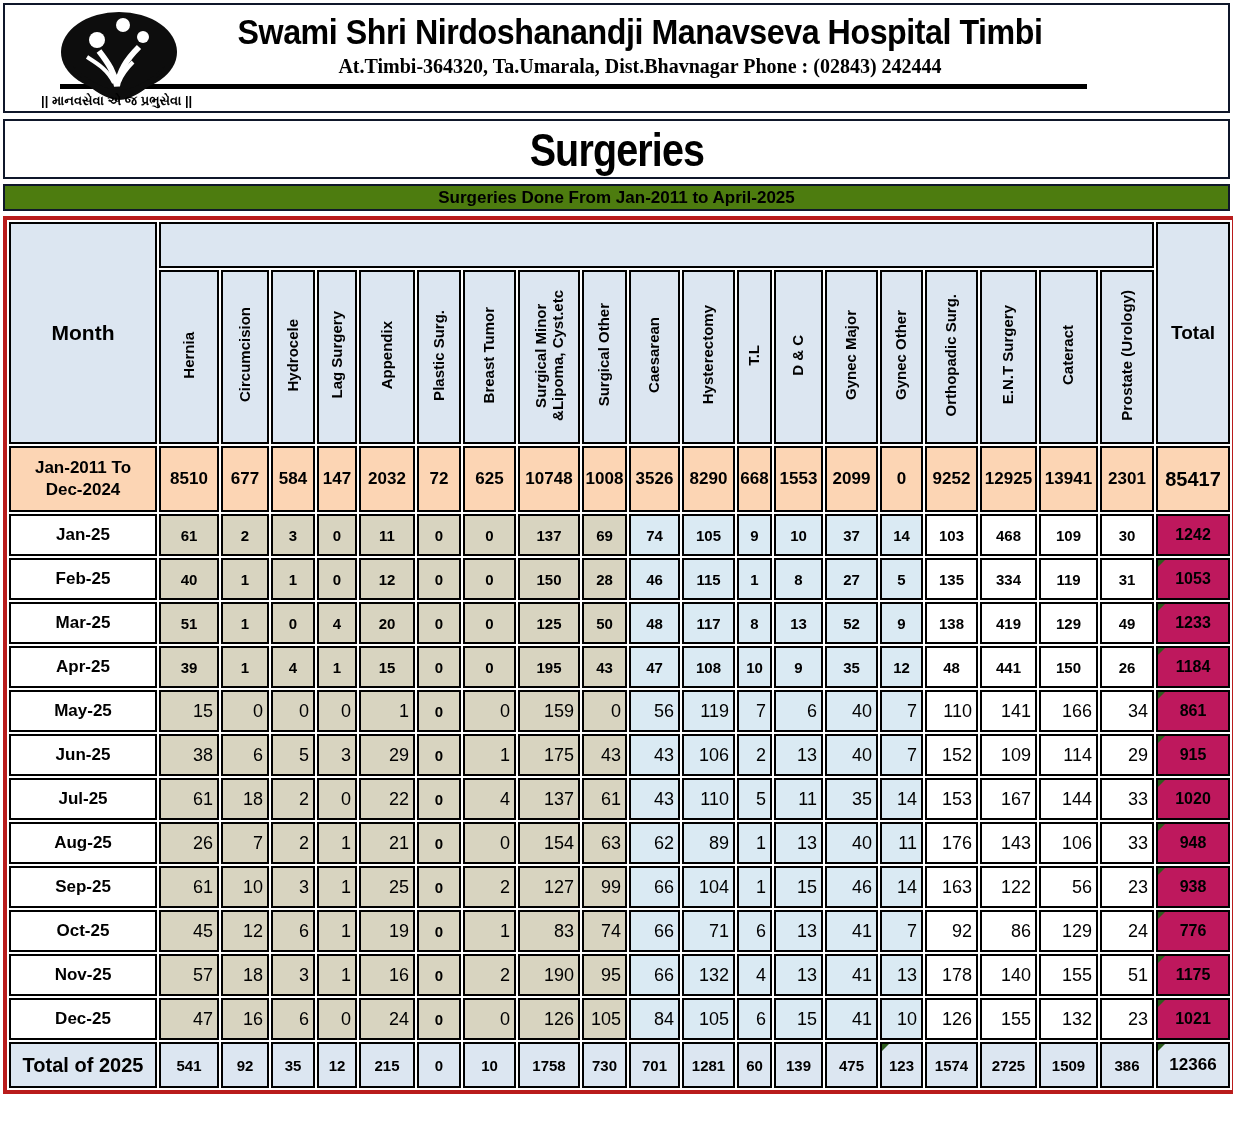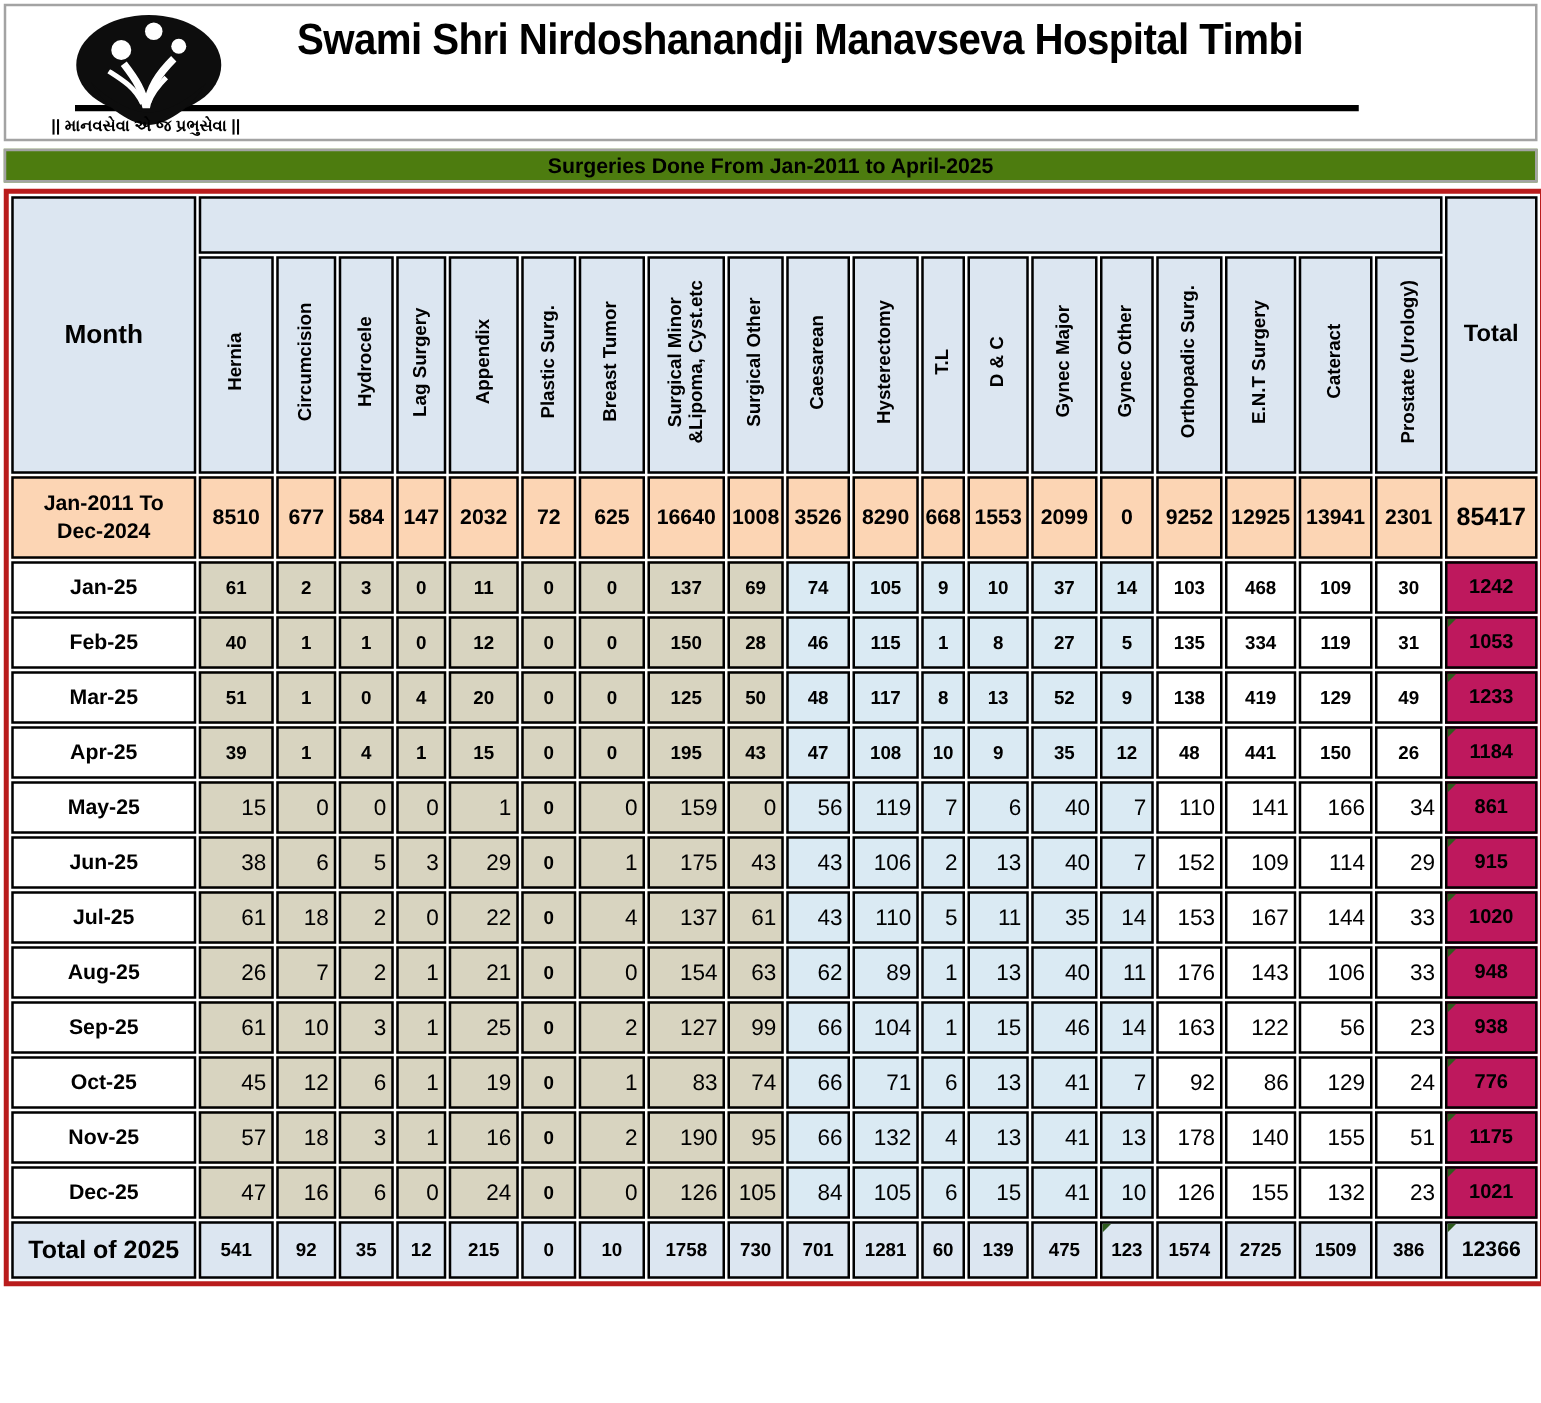--- a/index.html
+++ b/index.html
@@ -1,19 +1,19 @@
 <!DOCTYPE html>
 <html><head>
 <meta charset="utf-8">
 <style>
   html,body { margin:0; padding:0; background:#fff; }
   body { width:1233px; font-family:"Liberation Sans", sans-serif; color:#000; }
   .page { width:1227px; padding:3px; }
 
-  .box { border:2px solid #a3a3a3; box-sizing:border-box; background:#fff; }
+  .box { border:2px solid #0f172a; box-sizing:border-box; background:#fff; }
 
   
   .hdr-box { position:relative; height:110px; margin-bottom:6px; }
   .hdr-rule { position:absolute; left:55px; top:79px; width:1027px; height:5px; background:#000; z-index:0; }
   .logo { position:absolute; left:52px; top:5px; z-index:1; }
   .hdr-text { position:absolute; left:185px; top:6px; width:900px; text-align:center; z-index:1; }
   .hosp-name { font-size:35px; font-weight:bold; letter-spacing:-0.5px; white-space:nowrap;
                transform:scaleX(0.92); transform-origin:center; line-height:42px; }
   .hosp-addr { font-family:"Liberation Serif", serif; font-size:20px; font-weight:bold; line-height:26px; }
   .slogan { position:absolute; left:36px; top:88px; font-size:13px; font-weight:bold; z-index:1; white-space:nowrap; }
@@ -82,24 +82,28 @@
         <circle cx="66" cy="15" r="7" fill="#fff"></circle>
         <circle cx="86" cy="27" r="6" fill="#fff"></circle>
         <path d="M42 41 C 52 54, 57 62, 60 76 C 63 60, 69 50, 82 37" stroke="#fff" stroke-width="6" fill="none"></path>
         <path d="M30 47 C 41 54, 51 60, 57 73" stroke="#fff" stroke-width="4" fill="none"></path>
         <path d="M76 52 C 70 58, 65 64, 62 72" stroke="#fff" stroke-width="4" fill="none"></path>
         <path d="M16 56 C 28 78, 50 90, 62 90 C 74 90, 96 78, 108 56 C 92 72, 74 80, 62 80 C 50 80, 32 72, 16 56 Z" fill="#0d0d0d"></path>
       </svg>
     </div>
     <div class="hdr-text">
       <div class="hosp-name">Swami Shri Nirdoshanandji Manavseva Hospital Timbi</div>
+      <div class="hosp-addr">At.Timbi-364320, Ta.Umarala, Dist.Bhavnagar Phone : (02843) 242444</div>
     </div>
     <div class="slogan">|| માનવસેવા એ જ પ્રભુસેવા ||</div>
   </div>
 
+  <div class="box title-box">
+    <span>Surgeries</span>
+  </div>
 
   <div class="box subtitle-box">
     <span>Surgeries Done From Jan-2011 to April-2025</span>
   </div>
 
   <table id="surgeries-table">
       <colgroup>
         <col style="width: 148px;">
         <col style="width: 60px;">
         <col style="width: 48px;">
@@ -155,21 +159,21 @@
         <tr class="r-cum">
           <td class="row-label">Jan-2011 To
 Dec-2024</td>
           <td class="data-cell g-tan">8510</td>
           <td class="data-cell g-tan">677</td>
           <td class="data-cell g-tan">584</td>
           <td class="data-cell g-tan">147</td>
           <td class="data-cell g-tan">2032</td>
           <td class="data-cell g-tan">72</td>
           <td class="data-cell g-tan">625</td>
-          <td class="data-cell g-tan">16640</td>
+          <td class="data-cell g-tan">10748</td>
           <td class="data-cell g-tan">1008</td>
           <td class="data-cell g-aqua">3526</td>
           <td class="data-cell g-aqua">8290</td>
           <td class="data-cell g-aqua">668</td>
           <td class="data-cell g-aqua">1553</td>
           <td class="data-cell g-aqua">2099</td>
           <td class="data-cell g-aqua">0</td>
           <td class="data-cell g-white">9252</td>
           <td class="data-cell g-white">12925</td>
           <td class="data-cell g-white">13941</td>

